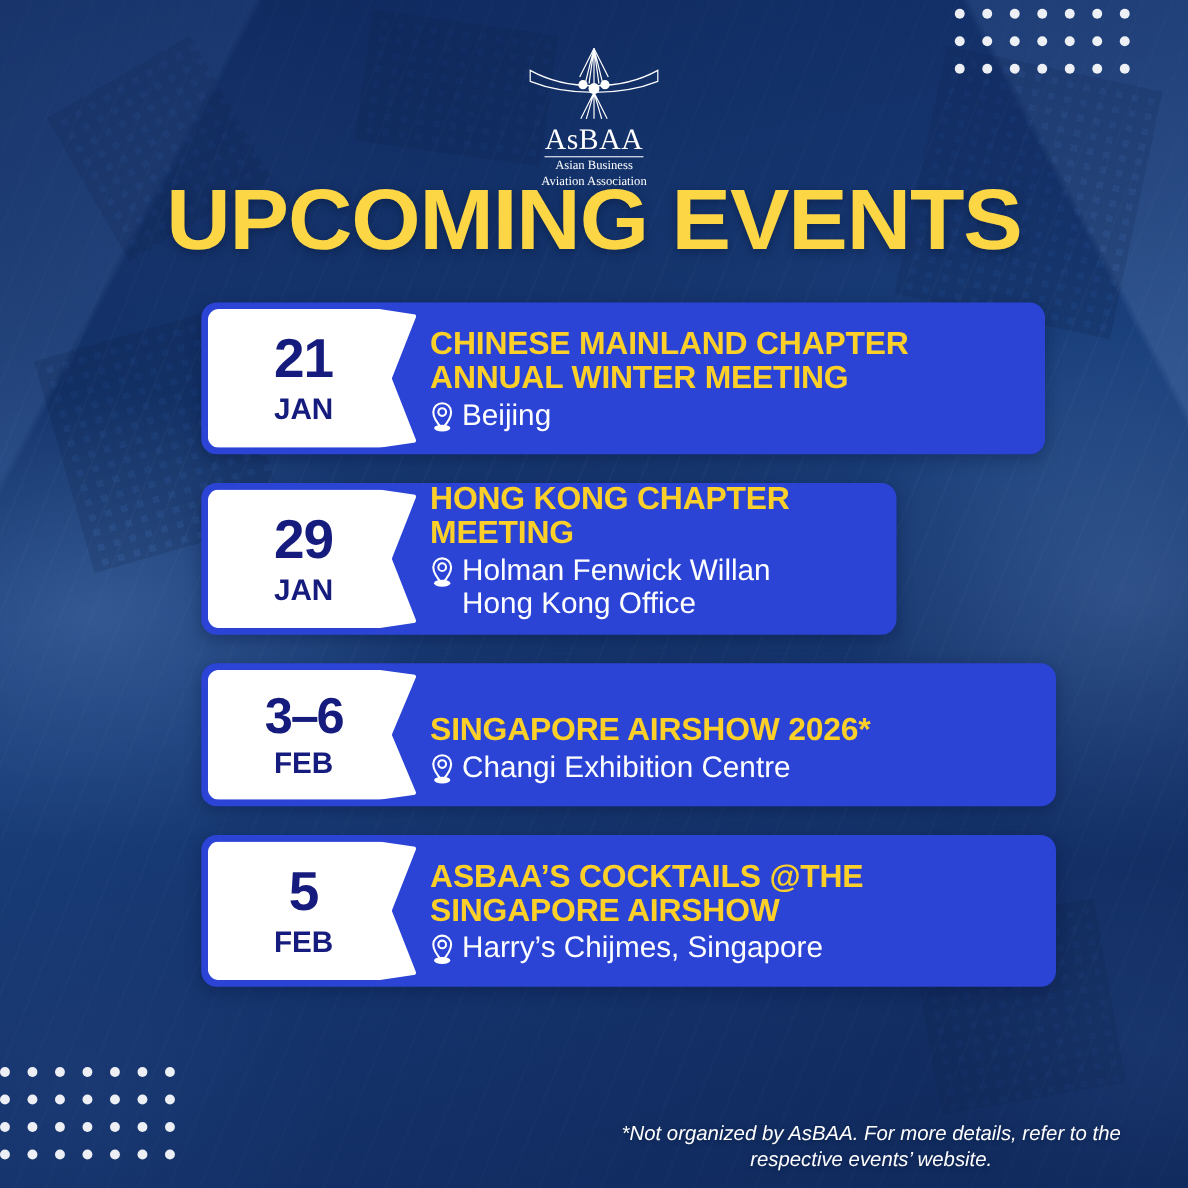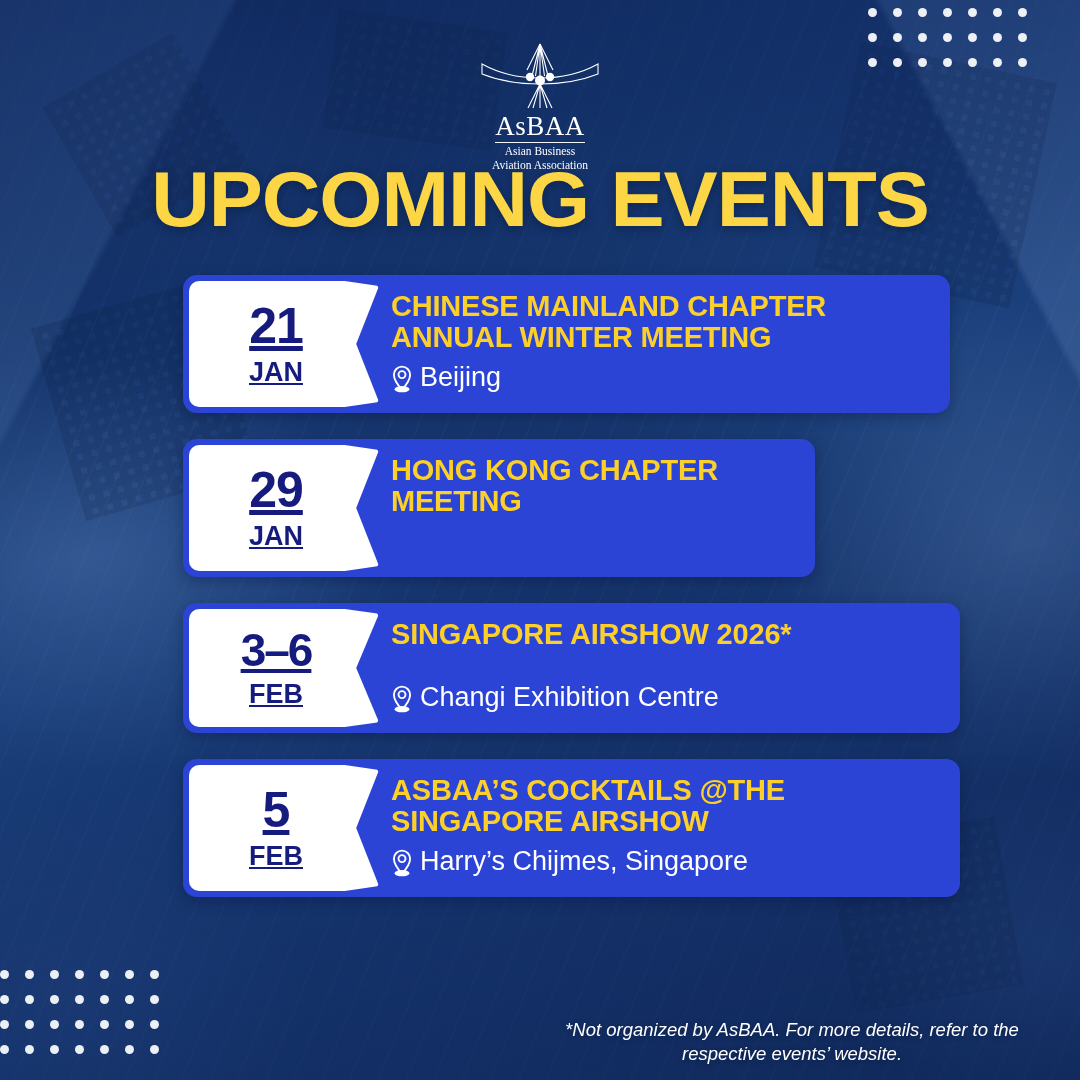--- a/index.html
+++ b/index.html
@@ -106,28 +106,28 @@
     display:flex; flex-direction:column;
     align-items:center; justify-content:center;
   }
   .datebox::before{
     content:""; position:absolute; inset:0;
     background:#fff;
     border-radius:10px;
     
     clip-path: polygon(0% 0%, 82% 0%, 100% 4%, 88% 50%, 100% 96%, 82% 100%, 0% 100%);
   }
-  .datebox > * { position:relative; z-index:2;text-decoration:underline; }
+  .datebox > * { position:relative; z-index:2; }
   .d-num { font-size:50px; font-weight:bold; line-height:.98; letter-spacing:-1px;
            margin-left:-16px; }
   .d-num.range { font-size:46px; letter-spacing:-2px; }
   .d-mon { font-size:27px; font-weight:bold; line-height:1; margin-top:8px; margin-left:-16px; }
 
   .info { flex:1 1 auto; padding:16px 18px 14px 12px; display:flex;
-          flex-direction:column; justify-content:space-between; }
+          flex-direction:column; justify-content:flex-end; }
   .e-title { color:#fcd028; font-size:29px; font-weight:bold; line-height:1.08;
              letter-spacing:-.2px; text-transform:uppercase; }
   .e-loc { color:#fff; font-size:27px; line-height:1.12; margin-top:1px;
            display:flex; align-items:flex-start; gap:7px; font-weight:400; }
   .pin { flex:0 0 auto; margin-top:3px; }
 
   
   #url { position:absolute; left:0; width:1080px; top:972px; text-align:center;
          color:#fff; font-size:27px; font-weight:bold; letter-spacing:2.2px;
          text-shadow:0 2px 6px rgba(8,25,60,.5); }
@@ -249,20 +249,28 @@
           </div>
         </div>
       </div>
       <div class="card w2">
         <div class="datebox">
           <div class="d-num">29</div>
           <div class="d-mon">JAN</div>
         </div>
         <div class="info">
           <div class="e-title">HONG KONG CHAPTER MEETING</div>
+          <div class="e-loc">
+            <span><svg class="pin" width="22" height="28" viewBox="0 0 22 28">
+                <ellipse cx="11" cy="24.2" rx="7.4" ry="3.1" fill="#ffffff"></ellipse>
+                <path d="M11 1.6c-4.5 0-8.1 3.6-8.1 8.1 0 6 8.1 15 8.1 15s8.1-9 8.1-15c0-4.5-3.6-8.1-8.1-8.1z" fill="none" stroke="#ffffff" stroke-width="1.9"></path>
+                <circle cx="11" cy="9.6" r="3.5" fill="none" stroke="#ffffff" stroke-width="1.9"></circle>
+              </svg></span>
+            <span>Holman Fenwick Willan<br>Hong Kong Office</span>
+          </div>
         </div>
       </div>
       <div class="card w3">
         <div class="datebox">
           <div class="d-num range">3–6</div>
           <div class="d-mon">FEB</div>
         </div>
         <div class="info">
           <div class="e-title">SINGAPORE AIRSHOW 2026*</div>
           <div class="e-loc">

